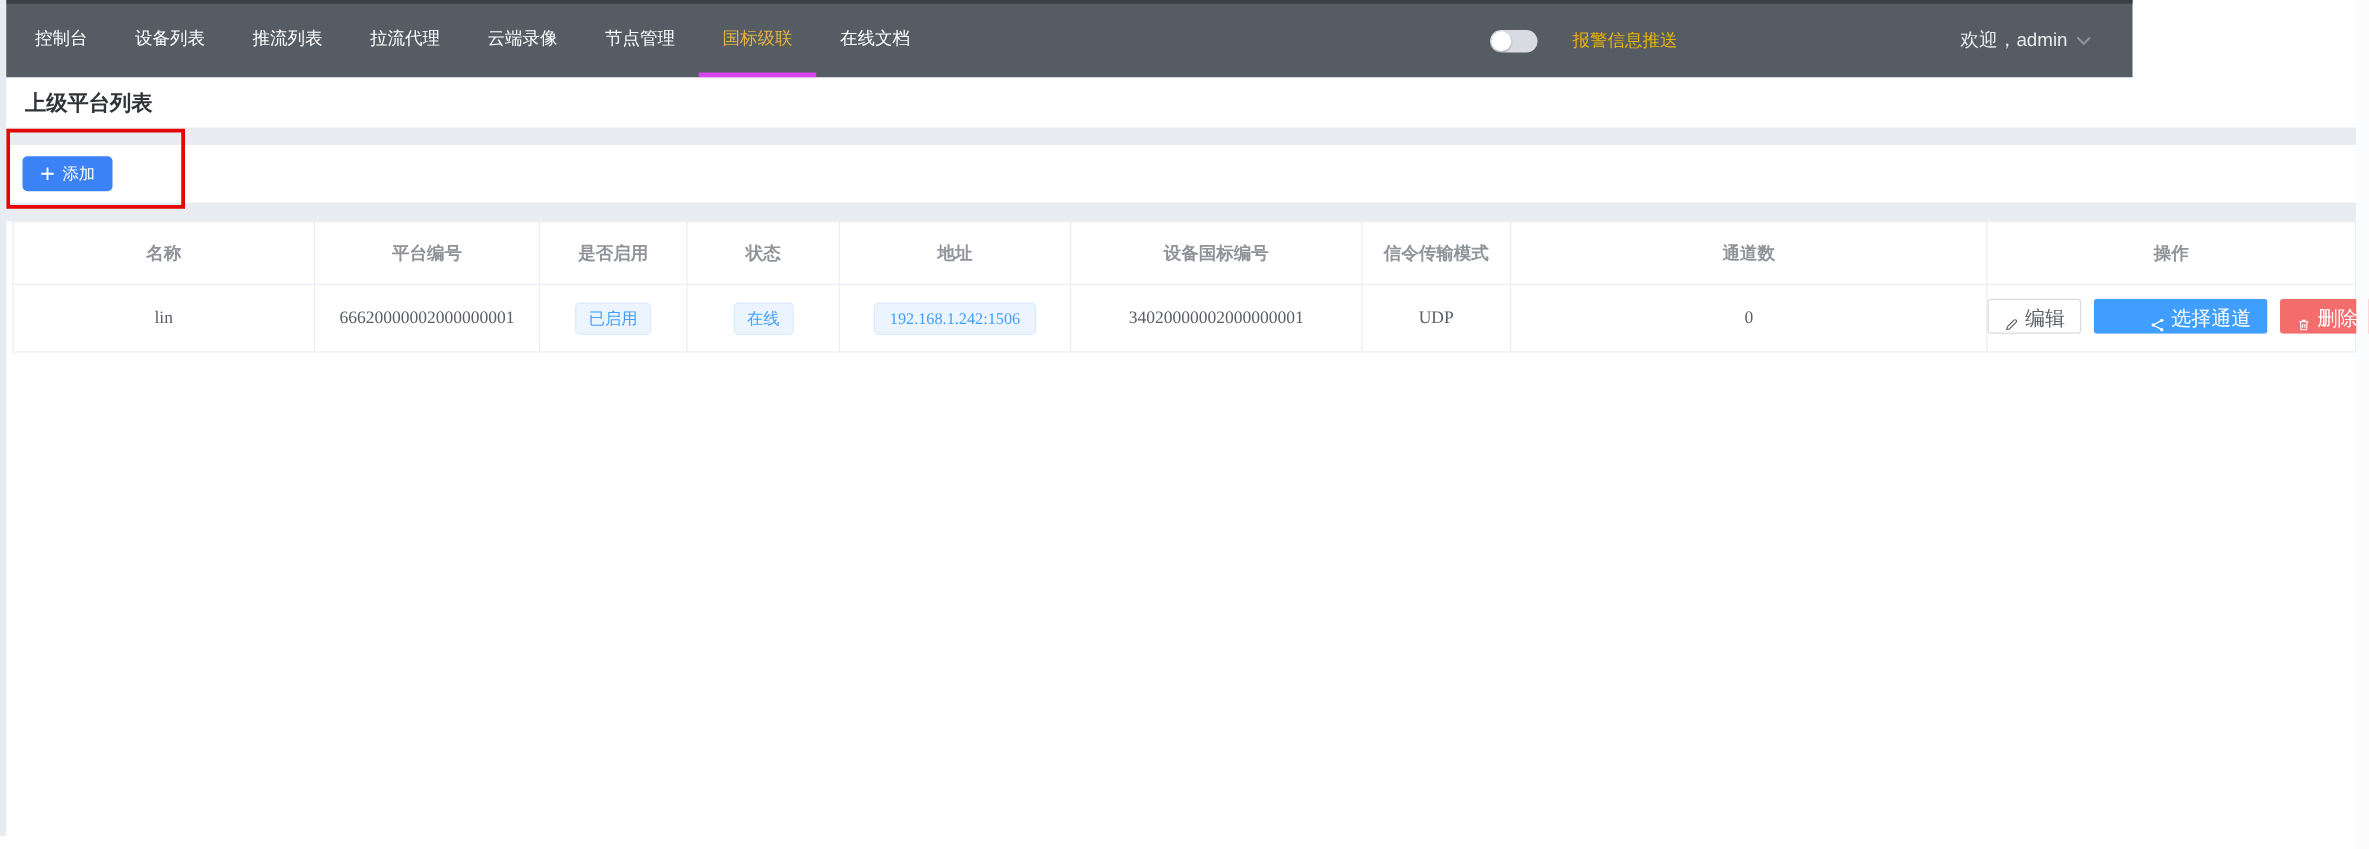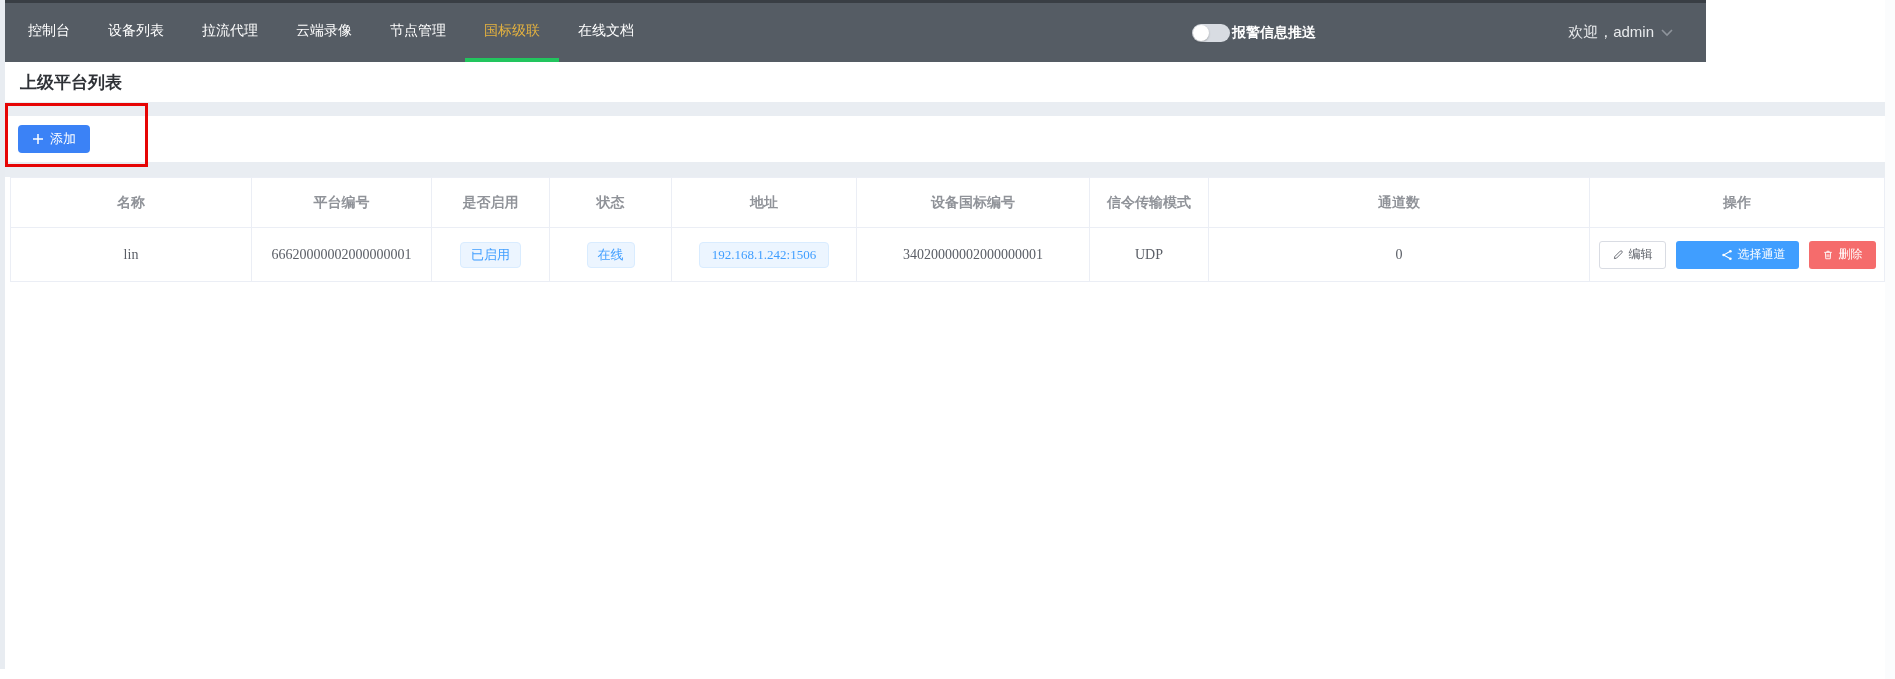--- a/index.html
+++ b/index.html
@@ -29,37 +29,37 @@
     display: flex; align-items: stretch;
   }
   .nav-item {
     height: 59px; padding: 0 19px;
     display: flex; align-items: center;
     color: #ffffff; font-size: 14px; cursor: pointer;
     border-bottom: 4px solid transparent;
   }
   .nav-item.active {
     color: #e6b33f;
-    border-bottom: 4px solid #22c55e;
+    border-bottom: 4px solid #d946ef;
   }
   .nav-toggle-group {
     position: absolute; left: 1192px; top: 0; height: 59px;
     display: flex; align-items: center;
   }
   .switch {
     width: 38px; height: 18px; border-radius: 9px;
     background: #d8dce2; position: relative; cursor: pointer;
     flex: 0 0 auto;
   }
   .switch .knob {
     position: absolute; left: 1px; top: 1px;
     width: 16px; height: 16px; border-radius: 50%;
     background: #ffffff; box-shadow: 0 1px 2px rgba(0,0,0,.25);
   }
-  .toggle-label { margin-left: 2px; color: #ffffff; font-size: 14px; font-weight: bold; }
+  .toggle-label { margin-left: 28px; color: #eab308; font-size: 14px; }
   .nav-user {
     position: absolute; right: 33px; top: 0; height: 59px;
     display: flex; align-items: center; gap: 7px;
     color: #e8eaec; font-size: 15px; cursor: pointer;
   }
   .nav-user .chev { color: #8f959c; display: flex; align-items: center; }
   
   .title-bar {
     position: absolute; left: 0; top: 62px; width: 1885px; height: 40px;
     background: #ffffff; display: flex; align-items: center;
@@ -109,41 +109,44 @@
     font-size: 13px;
     font-family: "Liberation Sans", "DejaVu Sans", sans-serif;
   }
   .tag.addr {
     padding: 0 12px;
     font-family: "Liberation Serif", "DejaVu Serif", serif;
   }
   .actions-cell { font-family: "Liberation Sans", "DejaVu Sans", sans-serif; }
   .actions { display: inline-flex; gap: 10px; align-items: center; }
   .btn {
-    display: inline-flex; align-items: center; gap: 5px;
+    display: inline-flex; align-items: flex-end; gap: 5px;
     height: 28px; padding: 0 12px; border-radius: 3px;
-    font-size: 12px; cursor: pointer; white-space: nowrap;
+    font-size: 16px; cursor: pointer; white-space: nowrap;
     border: 1px solid transparent;
     font-family: "Liberation Sans", "DejaVu Sans", sans-serif;
   }
   .btn-plain  { background: #ffffff; border-color: #d9dce3; color: #5a5e66; }
   .btn-primary{ background: #409eff; color: #ffffff; padding-left: 44px; }
   .btn-danger { background: #f56c6c; color: #ffffff; }
   .icon { display: inline-flex; align-items: center; }
 </style>
 </head>
 <body>
 
 <div class="navbar">
   <div class="nav-tabs">
     <div class="nav-item">
         <span>控制台</span>
       </div>
     <div class="nav-item">
         <span>设备列表</span>
+      </div>
+    <div class="nav-item">
+        <span>推流列表</span>
       </div>
     <div class="nav-item">
         <span>拉流代理</span>
       </div>
     <div class="nav-item">
         <span>云端录像</span>
       </div>
     <div class="nav-item">
         <span>节点管理</span>
       </div>

